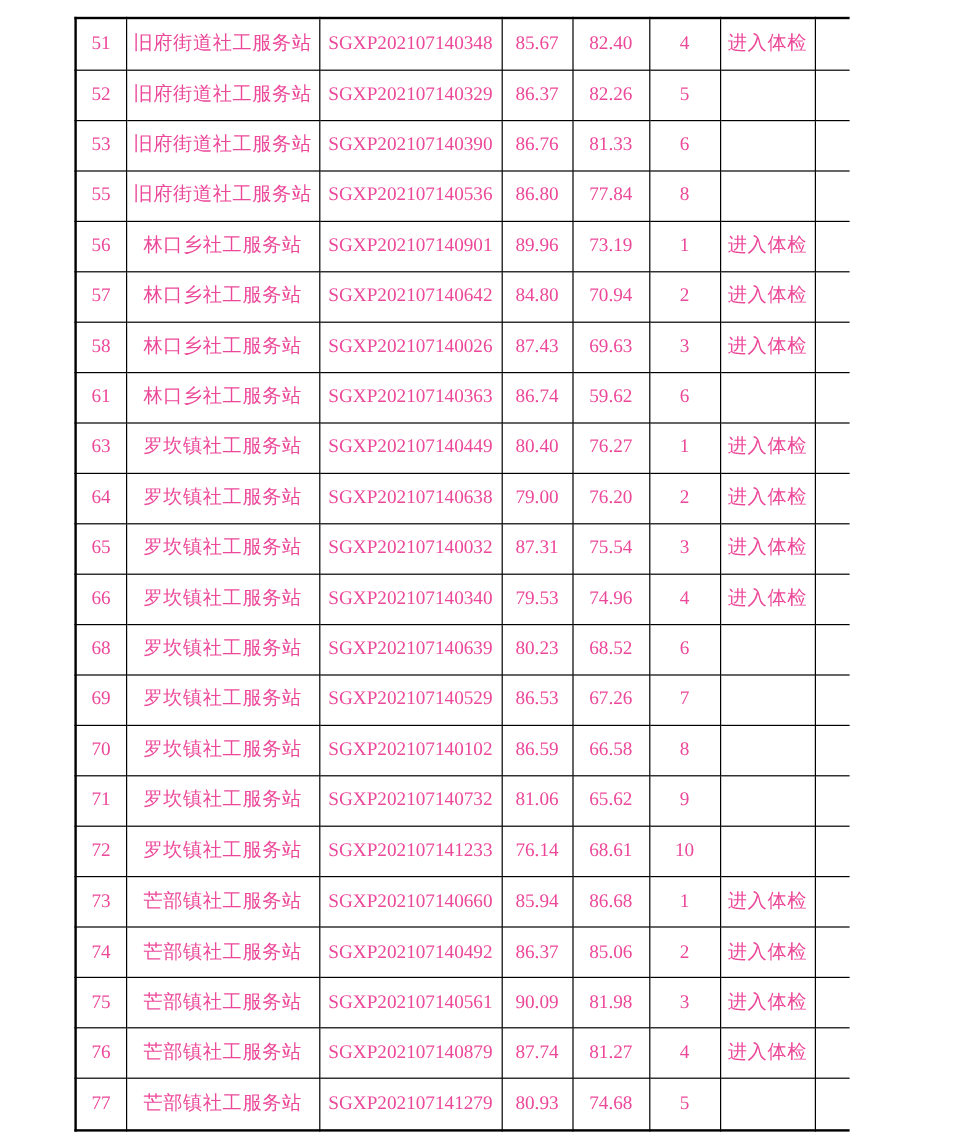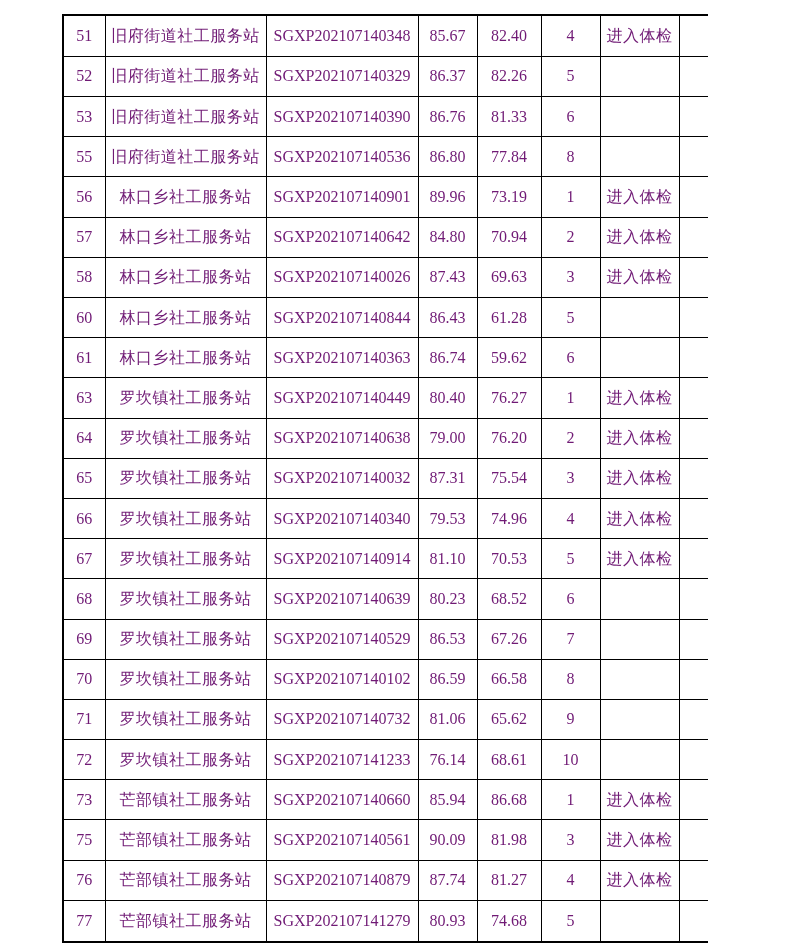--- a/index.html
+++ b/index.html
@@ -7,21 +7,21 @@
     padding: 0;
     background: #ffffff;
   }
   .page {
     position: relative;
     width: 708px;
     height: 952px;
     background: #ffffff;
     overflow: hidden;
     font-family: "Liberation Serif", "DejaVu Serif", serif;
-    color: #701a75;
+    color: #ec4899;
   }
   table.results {
     position: absolute;
     left: 62px;
     top: 14px;
     width: 678px;
     height: 929px;
     border-collapse: collapse;
     table-layout: fixed;
     border: 2px solid #000000;
@@ -120,30 +120,20 @@
           <td class="col-no">58</td>
           <td class="col-station">林口乡社工服务站</td>
           <td class="col-code">SGXP202107140026</td>
           <td class="col-score1">87.43</td>
           <td class="col-score2">69.63</td>
           <td class="col-rank">3</td>
           <td class="col-status">进入体检</td>
           <td class="col-remark"></td>
         </tr>
         <tr>
-          <td class="col-no">60</td>
-          <td class="col-station">林口乡社工服务站</td>
-          <td class="col-code">SGXP202107140844</td>
-          <td class="col-score1">86.43</td>
-          <td class="col-score2">61.28</td>
-          <td class="col-rank">5</td>
-          <td class="col-status"></td>
-          <td class="col-remark"></td>
-        </tr>
-        <tr>
           <td class="col-no">61</td>
           <td class="col-station">林口乡社工服务站</td>
           <td class="col-code">SGXP202107140363</td>
           <td class="col-score1">86.74</td>
           <td class="col-score2">59.62</td>
           <td class="col-rank">6</td>
           <td class="col-status"></td>
           <td class="col-remark"></td>
         </tr>
         <tr>
@@ -180,30 +170,20 @@
           <td class="col-no">66</td>
           <td class="col-station">罗坎镇社工服务站</td>
           <td class="col-code">SGXP202107140340</td>
           <td class="col-score1">79.53</td>
           <td class="col-score2">74.96</td>
           <td class="col-rank">4</td>
           <td class="col-status">进入体检</td>
           <td class="col-remark"></td>
         </tr>
         <tr>
-          <td class="col-no">67</td>
-          <td class="col-station">罗坎镇社工服务站</td>
-          <td class="col-code">SGXP202107140914</td>
-          <td class="col-score1">81.10</td>
-          <td class="col-score2">70.53</td>
-          <td class="col-rank">5</td>
-          <td class="col-status">进入体检</td>
-          <td class="col-remark"></td>
-        </tr>
-        <tr>
           <td class="col-no">68</td>
           <td class="col-station">罗坎镇社工服务站</td>
           <td class="col-code">SGXP202107140639</td>
           <td class="col-score1">80.23</td>
           <td class="col-score2">68.52</td>
           <td class="col-rank">6</td>
           <td class="col-status"></td>
           <td class="col-remark"></td>
         </tr>
         <tr>
@@ -246,20 +226,30 @@
           <td class="col-status"></td>
           <td class="col-remark"></td>
         </tr>
         <tr>
           <td class="col-no">73</td>
           <td class="col-station">芒部镇社工服务站</td>
           <td class="col-code">SGXP202107140660</td>
           <td class="col-score1">85.94</td>
           <td class="col-score2">86.68</td>
           <td class="col-rank">1</td>
+          <td class="col-status">进入体检</td>
+          <td class="col-remark"></td>
+        </tr>
+        <tr>
+          <td class="col-no">74</td>
+          <td class="col-station">芒部镇社工服务站</td>
+          <td class="col-code">SGXP202107140492</td>
+          <td class="col-score1">86.37</td>
+          <td class="col-score2">85.06</td>
+          <td class="col-rank">2</td>
           <td class="col-status">进入体检</td>
           <td class="col-remark"></td>
         </tr>
         <tr>
           <td class="col-no">75</td>
           <td class="col-station">芒部镇社工服务站</td>
           <td class="col-code">SGXP202107140561</td>
           <td class="col-score1">90.09</td>
           <td class="col-score2">81.98</td>
           <td class="col-rank">3</td>

